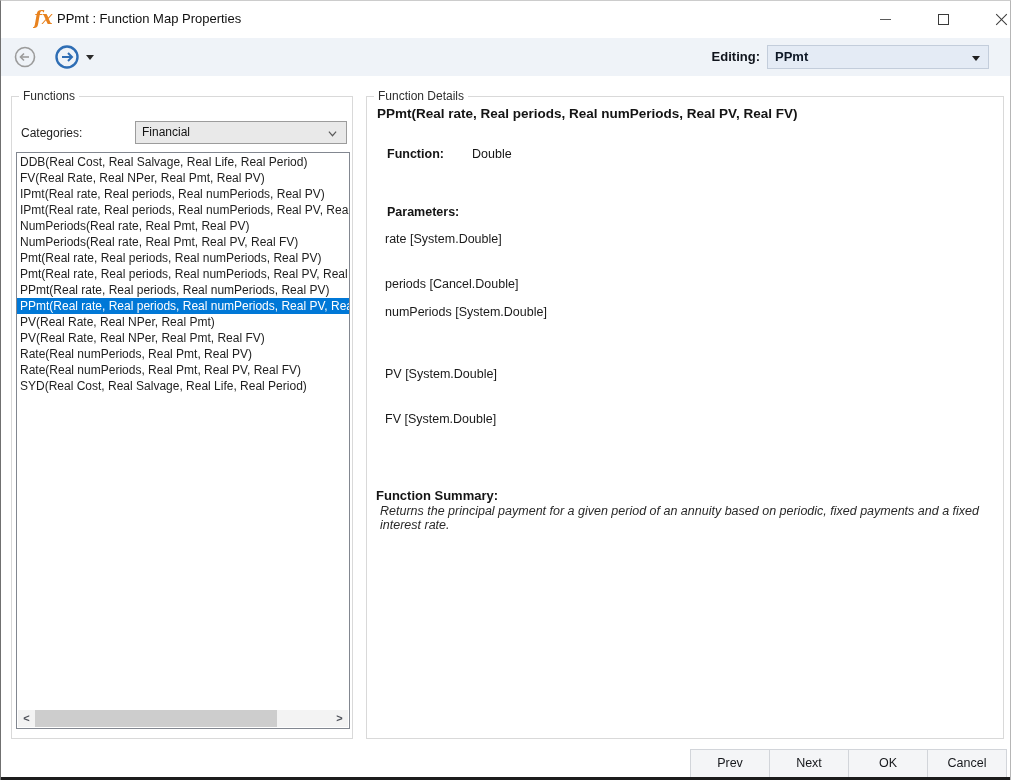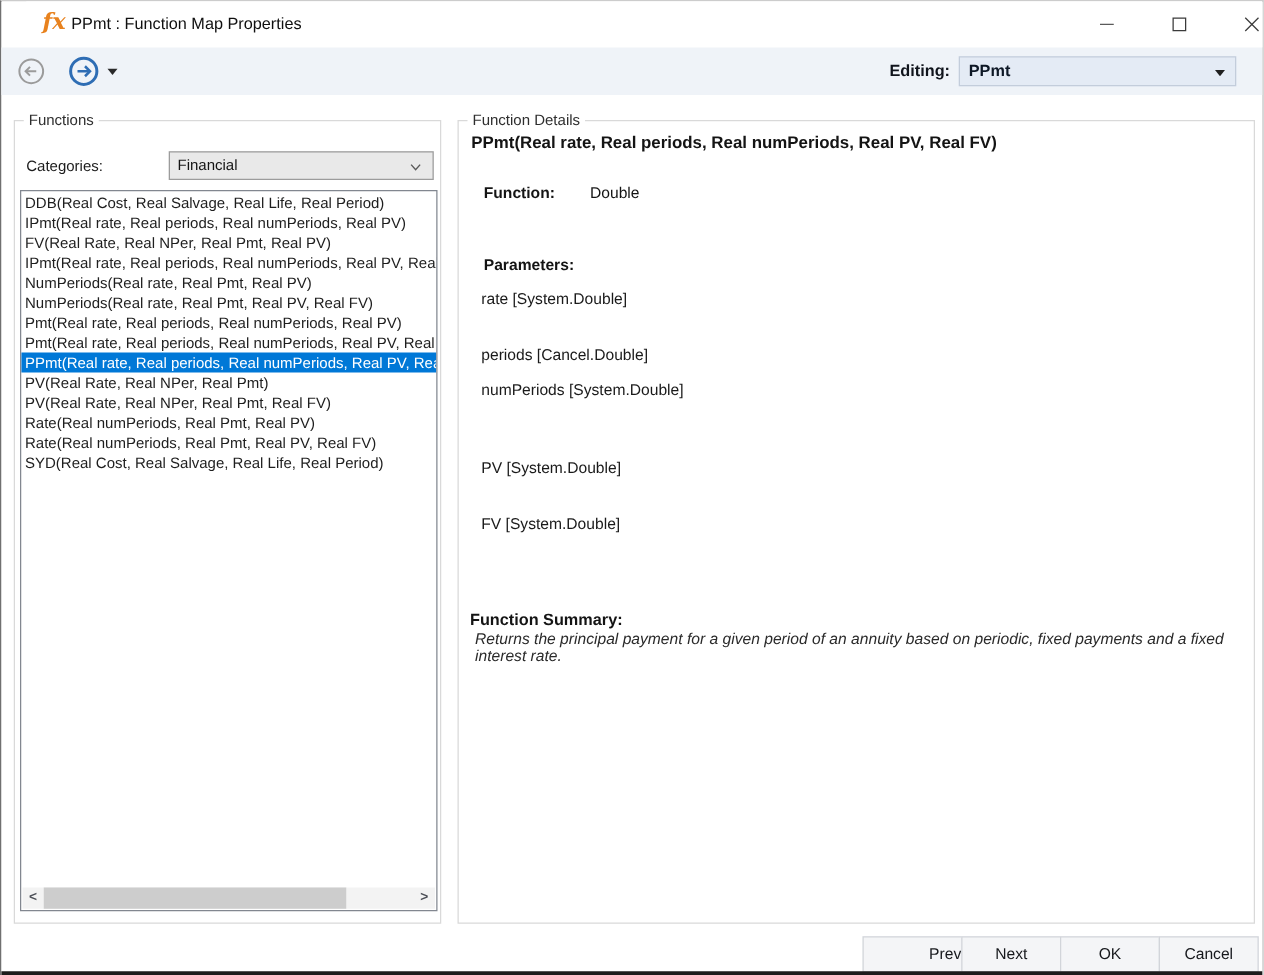--- a/index.html
+++ b/index.html
@@ -63,21 +63,21 @@
   .params-label { position:absolute; left:20px; top:108px; font-size:12.5px; font-weight:bold; color:#141414; }
   .param { position:absolute; left:18px; font-size:12.5px; color:#1a1a1a; }
   .p0 { top:135px; } .p1 { top:180px; } .p2 { top:208px; } .p3 { top:270px; } .p4 { top:315px; }
   .sum-label { position:absolute; left:9px; top:391px; font-size:13px; font-weight:bold; color:#141414; }
   .sum-text { position:absolute; left:13px; top:407px; width:612px; font-size:12.5px; font-style:italic;
               color:#2a2a2a; line-height:14px; }
   
   .footer { position:absolute; left:689px; top:748px; display:flex; }
   .btn { width:80px; height:29px; background:#f4f5f7; border:1px solid #d2d5da; margin-left:-1px;
          font-size:12.5px; color:#16181c; text-align:center; line-height:27px; }
-  .btn:first-child { margin-left:0;text-align:right; }
+  .btn:first-child { margin-left:0; }
   .bottom-edge { position:absolute; left:0; bottom:0; width:100%; height:3px; background:#1c1c1c; }
   svg { display:block; }
 </style>
 </head>
 <body>
 
 <div class="window">
 
   <div class="titlebar">
     <span class="fx-icon">fx</span>
@@ -123,27 +123,28 @@
     <span class="cat-label">Categories:</span>
     <div class="cat-combo">
       <span>Financial</span>
       <svg class="cat-chevron" viewBox="0 0 10 10">
         <polyline points="1,3 5,7.5 9,3" fill="none" stroke="#5a5a5a" stroke-width="1.3"></polyline>
       </svg>
     </div>
     <div class="listbox">
       <div class="rows">
         <div class="row">DDB(Real Cost, Real Salvage, Real Life, Real Period)</div>
+        <div class="row">FV(Real Rate, Real NPer, Real Pmt, Real PV)</div>
         <div class="row">IPmt(Real rate, Real periods, Real numPeriods, Real PV)</div>
-        <div class="row">FV(Real Rate, Real NPer, Real Pmt, Real PV)</div>
         <div class="row">IPmt(Real rate, Real periods, Real numPeriods, Real PV, Real FV)</div>
         <div class="row">NumPeriods(Real rate, Real Pmt, Real PV)</div>
         <div class="row">NumPeriods(Real rate, Real Pmt, Real PV, Real FV)</div>
         <div class="row">Pmt(Real rate, Real periods, Real numPeriods, Real PV)</div>
         <div class="row">Pmt(Real rate, Real periods, Real numPeriods, Real PV, Real FV)</div>
+        <div class="row">PPmt(Real rate, Real periods, Real numPeriods, Real PV)</div>
         <div class="row sel">PPmt(Real rate, Real periods, Real numPeriods, Real PV, Real FV)</div>
         <div class="row">PV(Real Rate, Real NPer, Real Pmt)</div>
         <div class="row">PV(Real Rate, Real NPer, Real Pmt, Real FV)</div>
         <div class="row">Rate(Real numPeriods, Real Pmt, Real PV)</div>
         <div class="row">Rate(Real numPeriods, Real Pmt, Real PV, Real FV)</div>
         <div class="row">SYD(Real Cost, Real Salvage, Real Life, Real Period)</div>
       </div>
       <div class="hscroll">
         <span class="hs-arrow hs-left">&lt;</span>
         <div class="hs-thumb"></div>

